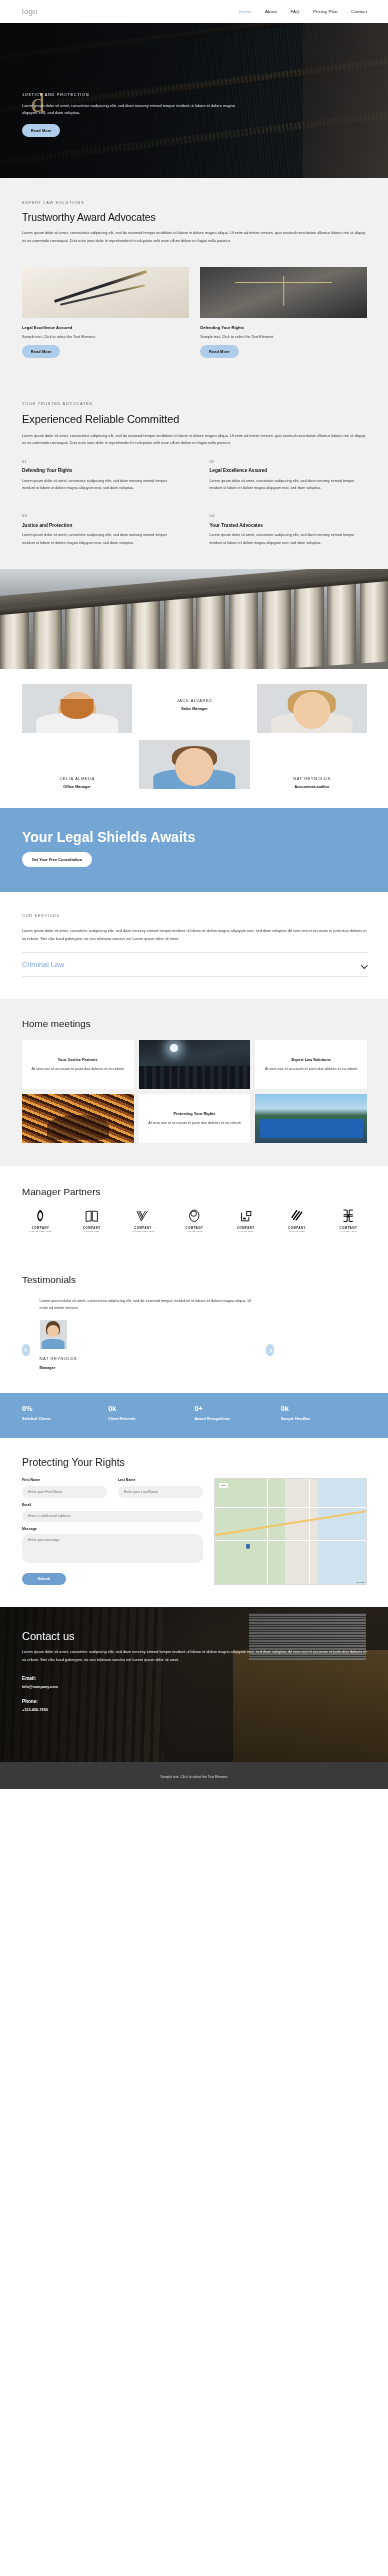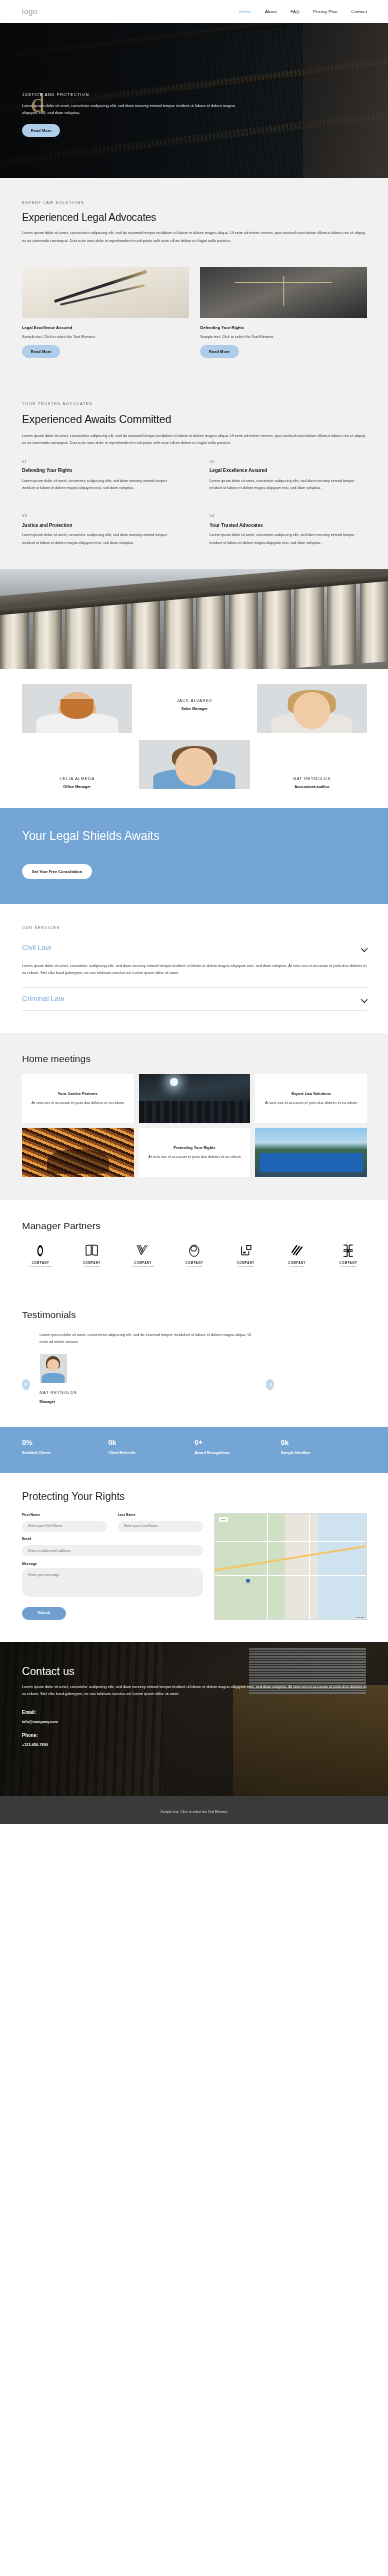--- a/index.html
+++ b/index.html
@@ -181,21 +181,21 @@
   .ph3::before { content:""; position:absolute; left:50%; top:11%; width:40%; height:45%; transform:translateX(-50%); background:#7a5433; border-radius:48% 48% 35% 35%; }
   .ph3 .head { z-index: 2; }
   .t-name { font-size: 4.1px; letter-spacing: 0.5px; color: #3a3a3a; text-align: center; margin-top: 6.2px; }
   .t-role { font-size: 3.8px; font-weight: 700; color: #141414; text-align: center; margin-top: 4.1px; }
   .team-cell { display: flex; flex-direction: column; }
   .team-cell.txt-first { justify-content: flex-start; padding-top: 7.3px; }
   .team-cell.txt-last { justify-content: flex-end; }
 
   
   .cta { background: #74a5d4; padding: 21px 22px 25px; }
-  .cta h2 { font-size: 12px; font-weight: 400; color: #fff; margin-bottom: 21px; }
+  .cta h2 { font-size: 14px; font-weight: 700; color: #fff; margin-bottom: 7px; }
 
   
   .acc { background: #fff; padding: 21px 22px 22px; }
   .acc-item { border-bottom: 0.5px solid #e6e6e6; }
   .acc-head {
     display: flex; align-items: center; justify-content: space-between;
     padding: 6.7px 0 6.7px; cursor: pointer;
   }
   .acc-title { font-size: 7.3px; color: #7fabd6; font-weight: 400; }
   .chev { width: 5.7px; height: 5.7px; position: relative; }
@@ -349,42 +349,42 @@
     <div class="hero-mono">d</div>
     <div class="hero-content">
       <div class="eyebrow">JUSTICE AND PROTECTION</div>
       <p>Lorem ipsum dolor sit amet, consetetur sadipscing elitr, sed diam nonumy eirmod tempor invidunt ut labore et dolore magna aliquyam erat, sed diam voluptua.</p>
       <button class="btn btn-blue">Read More</button>
     </div>
   </div>
 
   <div class="sec sec-grey">
     <div class="kicker">EXPERT LAW SOLUTIONS</div>
-    <div class="h2">Experienced Legal Advocates</div>
+    <div class="h2">Trustworthy Award Advocates</div>
     <p class="body-sm">Lorem ipsum dolor sit amet, consectetur adipiscing elit, sed do eiusmod tempor incididunt ut labore et dolore magna aliqua. Ut enim ad minim veniam, quis nostrud exercitation ullamco laboris nisi ut aliquip ex ea commodo consequat. Duis aute irure dolor in reprehenderit in voluptate velit esse cillum dolore eu fugiat nulla pariatur.</p>
   </div>
 
   <div class="cards2">
     <div class="card2">
       <div class="img img-pen"></div>
       <h3>Legal Excellence Assured</h3>
       <p>Sample text. Click to select the Text Element.</p>
       <button class="btn btn-blue">Read More</button>
     </div>
     <div class="card2">
       <div class="img img-scales"></div>
       <h3>Defending Your Rights</h3>
       <p>Sample text. Click to select the Text Element.</p>
       <button class="btn btn-blue">Read More</button>
     </div>
   </div>
 
   <div class="sec sec-grey">
     <div class="kicker">YOUR TRUSTED ADVOCATES</div>
-    <div class="h2 h2-lg">Experienced Awaits Committed</div>
+    <div class="h2 h2-lg">Experienced Reliable Committed</div>
     <p class="body-sm">Lorem ipsum dolor sit amet, consectetur adipiscing elit, sed do eiusmod tempor incididunt ut labore et dolore magna aliqua. Ut enim ad minim veniam, quis nostrud exercitation ullamco laboris nisi ut aliquip ex ea commodo consequat. Duis aute irure dolor in reprehenderit in voluptate velit esse cillum dolore eu fugiat nulla pariatur.</p>
 
     <div class="feat-grid">
       <div class="feat">
         <div class="num">01</div>
         <h3>Defending Your Rights</h3>
         <p>Lorem ipsum dolor sit amet, consetetur sadipscing elitr, sed diam nonumy eirmod tempor invidunt ut labore et dolore magna aliquyam erat, sed diam voluptua.</p>
       </div>
       <div class="feat">
         <div class="num">02</div>
@@ -461,24 +461,20 @@
   </div>
 
   <div class="cta">
     <h2>Your Legal Shields Awaits</h2>
     <button class="btn btn-white">Get Your Free Consultation</button>
   </div>
 
   <div class="acc">
     <div class="kicker">OUR SERVICES</div>
     <div class="acc-item">
-      <div class="acc-head">
-        <div class="acc-title">Civil Law</div>
-        <div class="chev"></div>
-      </div>
       <div class="acc-body">Lorem ipsum dolor sit amet, consetetur sadipscing elitr, sed diam nonumy eirmod tempor invidunt ut labore et dolore magna aliquyam erat, sed diam voluptua. At vero eos et accusam et justo duo dolores et ea rebum. Stet clita kasd gubergren, no sea takimata sanctus est Lorem ipsum dolor sit amet.</div>
     </div>
     <div class="acc-item">
       <div class="acc-head">
         <div class="acc-title">Criminal Law</div>
         <div class="chev"></div>
       </div>
     </div>
   </div>
 

